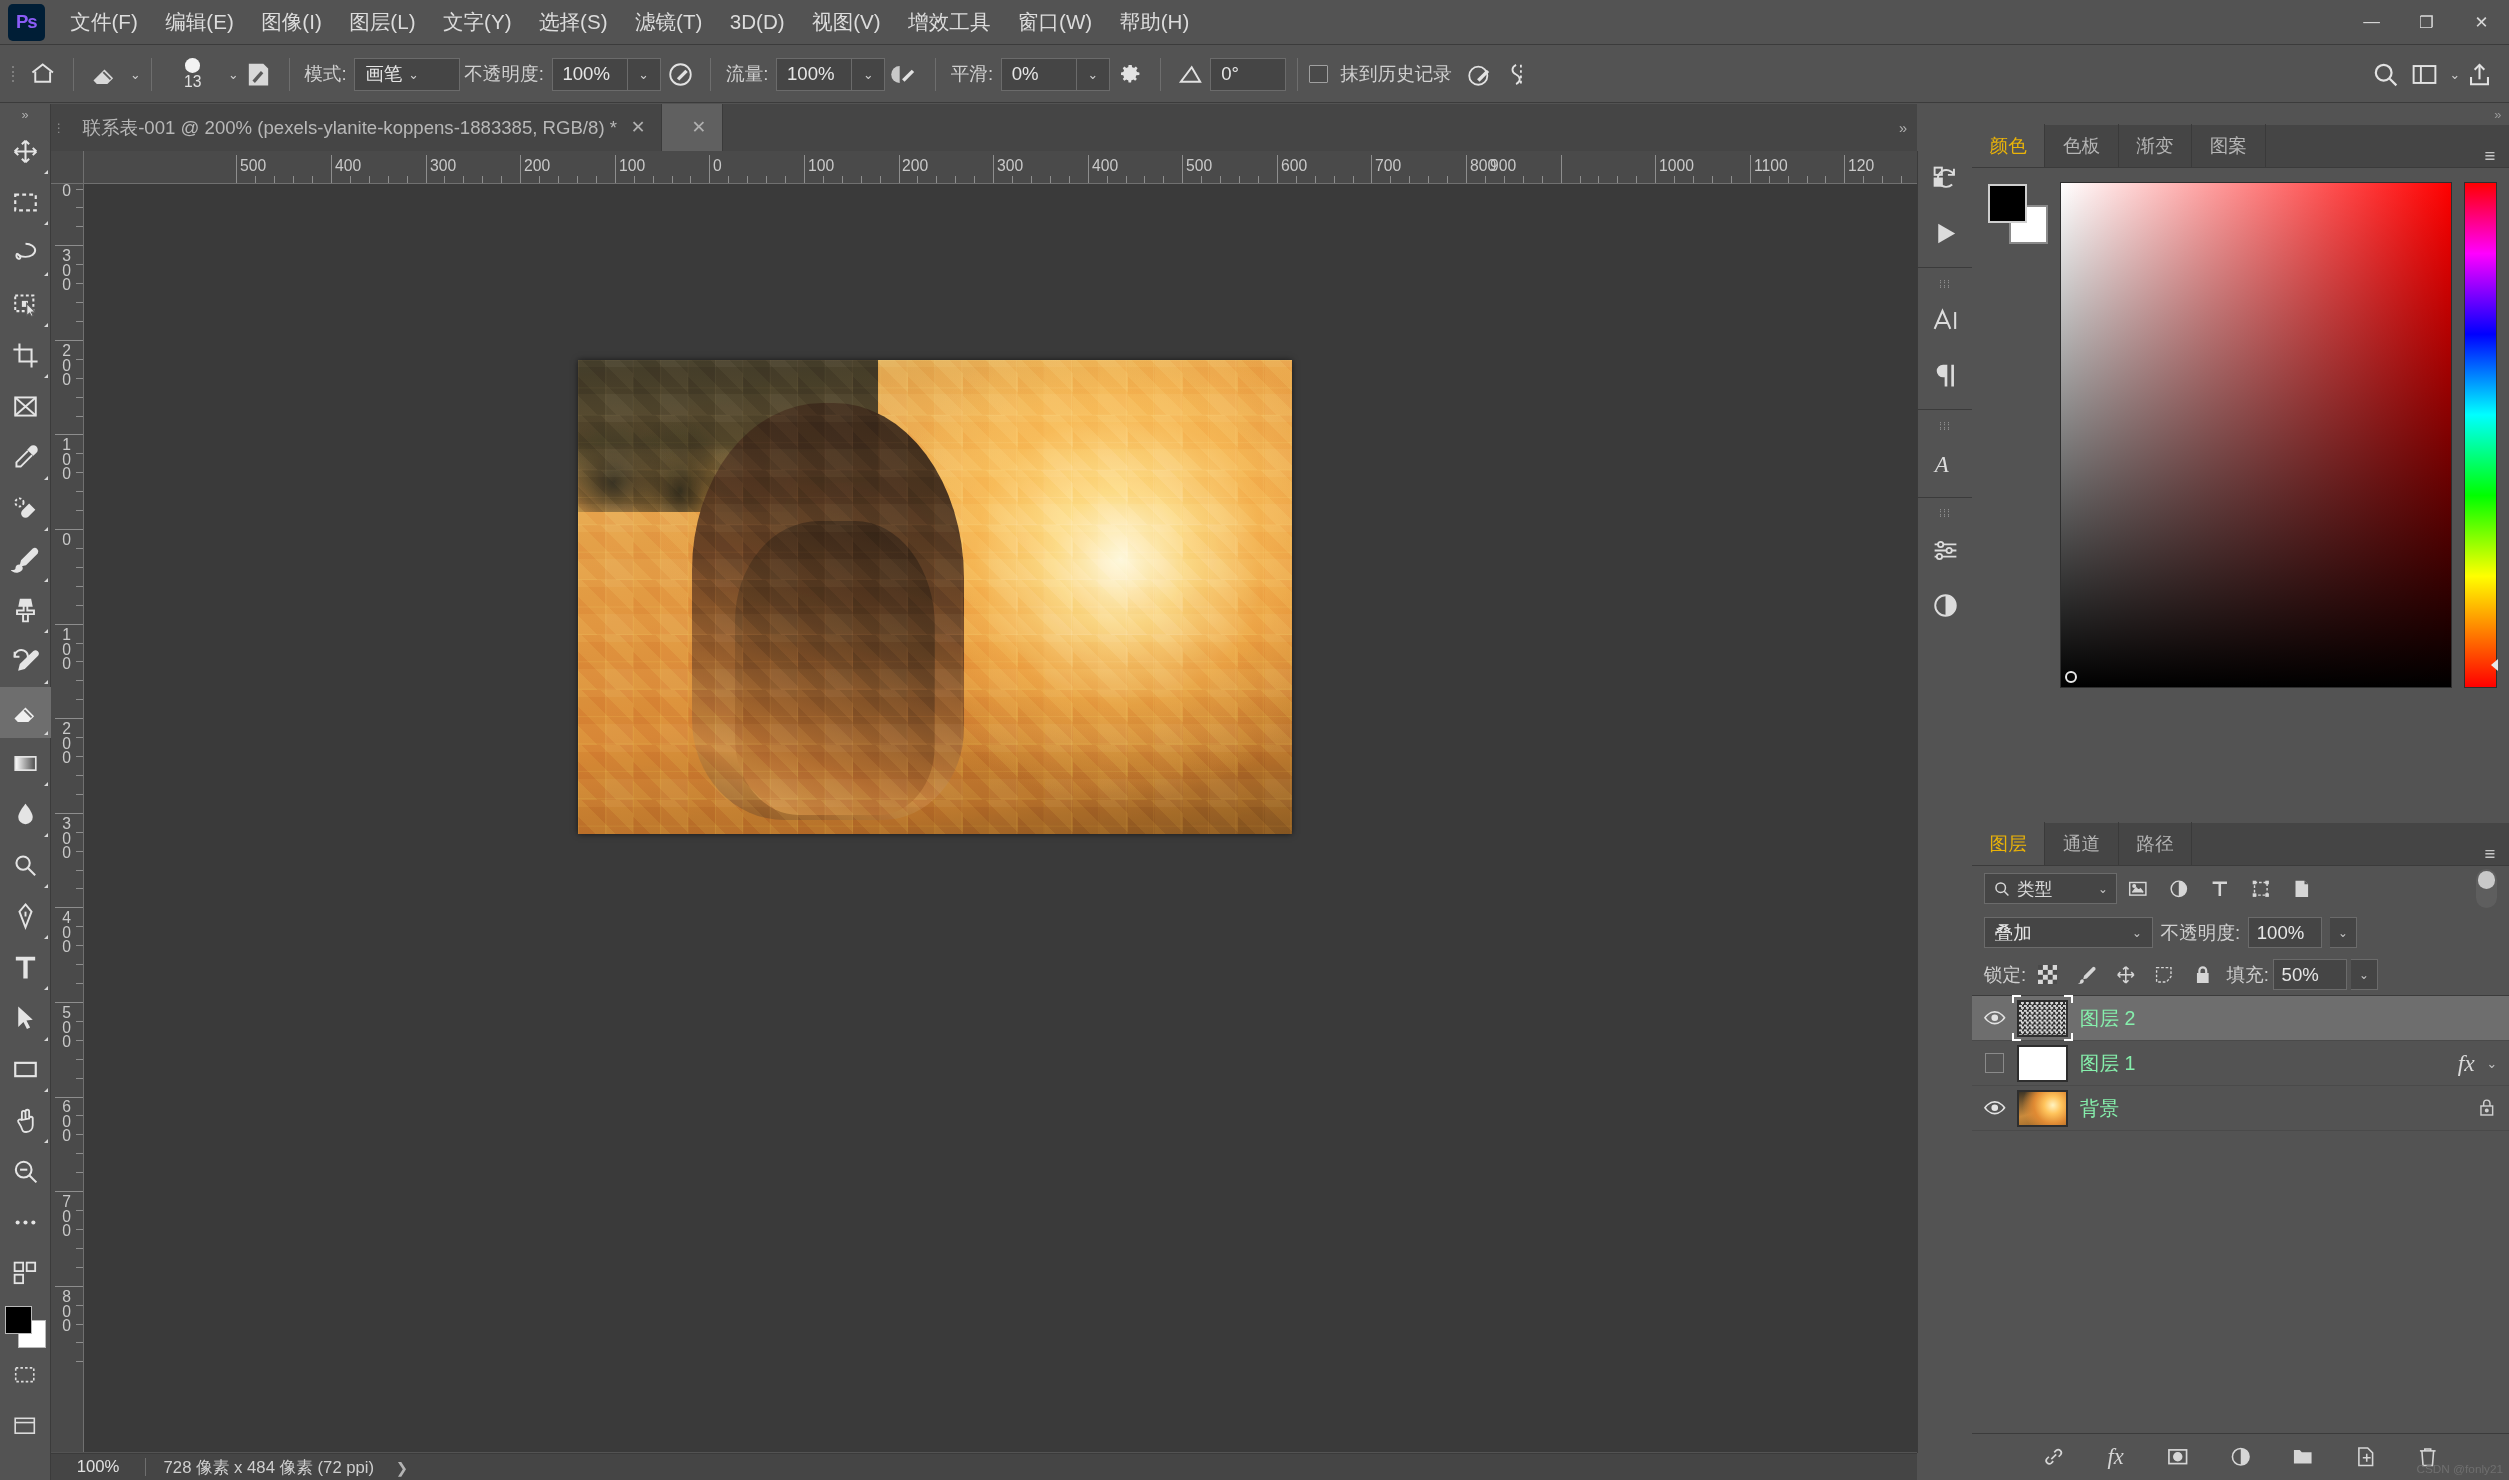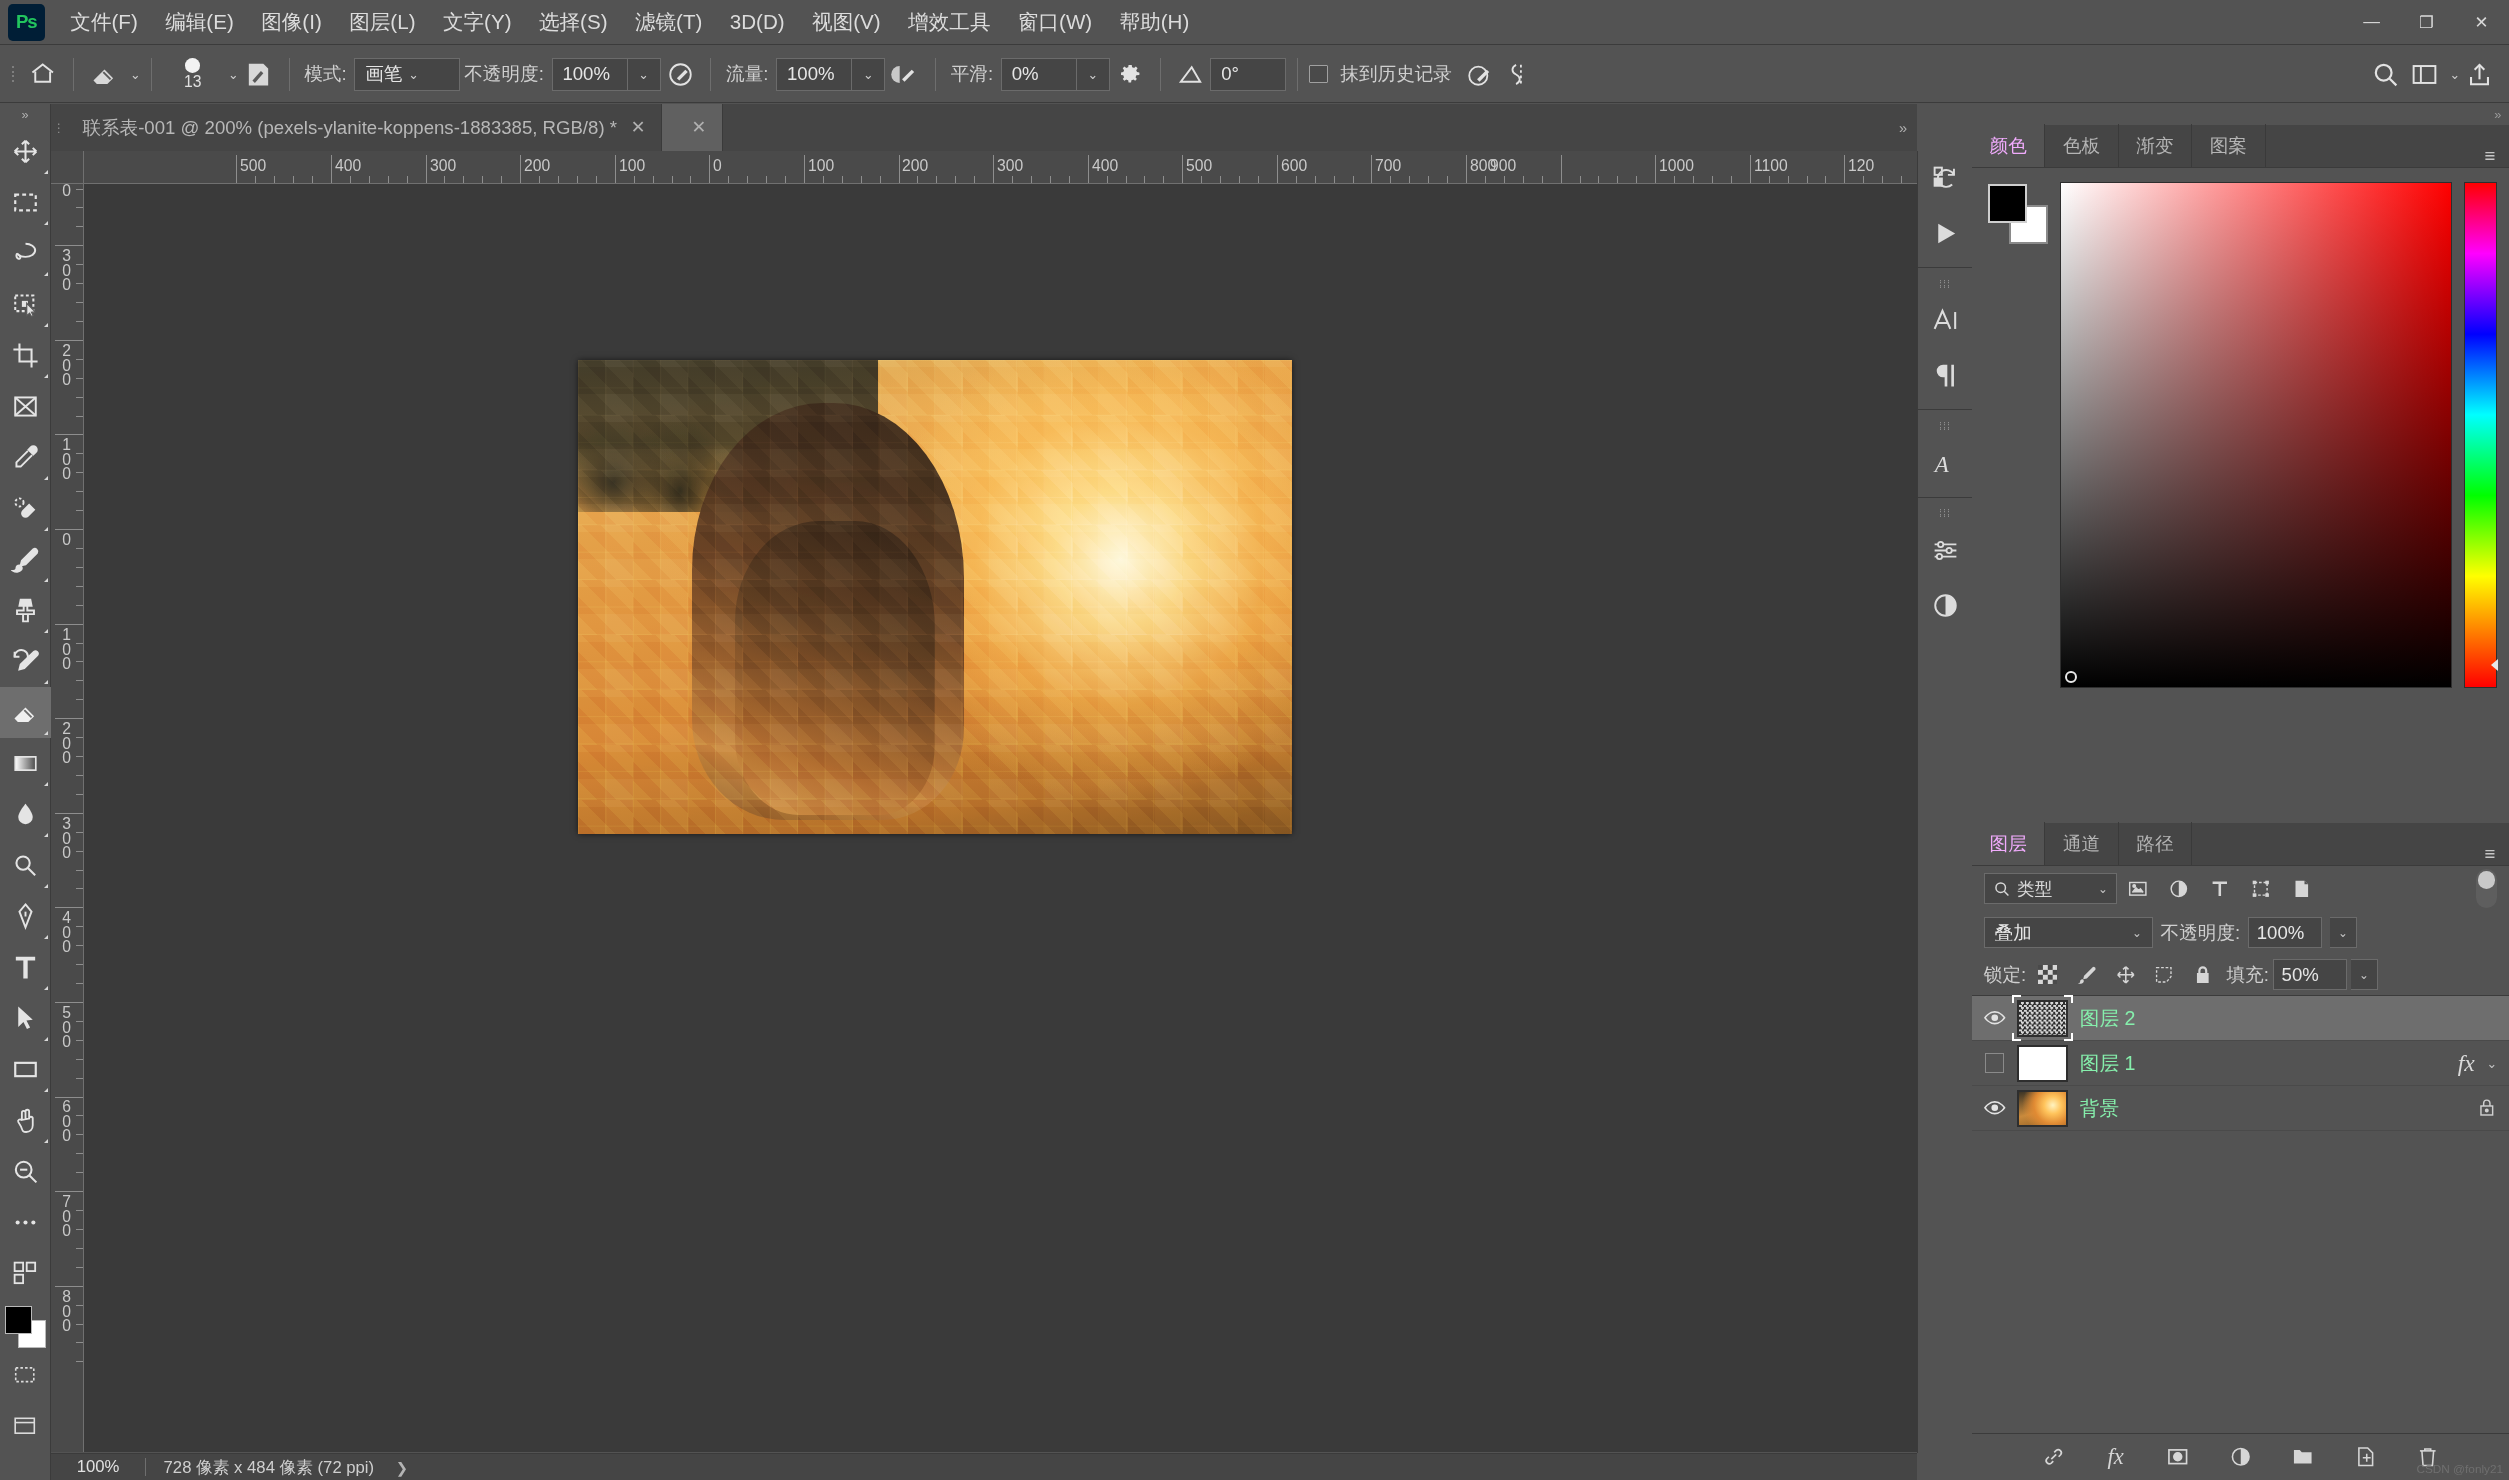--- a/index.html
+++ b/index.html
@@ -12,21 +12,21 @@
   .app { position:relative; width:2509px; height:1480px; }
 
   
   .menubar {
     position:absolute; left:0; top:0; width:2509px; height:45px;
     background:#535353; display:flex; align-items:center;
     border-bottom:1px solid #3b3b3b;
   }
   .ps-logo {
     width:37px; height:37px; margin-left:7.8px; margin-right:11.8px;
-    background:#001e36; border-radius:4.9px; color:#22c55e;
+    background:#001e36; border-radius:4.9px; color:#8b5cf6;
     font-size:18.6px; font-weight:bold; display:flex;
     align-items:center; justify-content:center; letter-spacing:-1px;
   }
   .menu-item {
     font-size:20.6px; color:#dcdcdc; padding:3.9px 13.7px; white-space:nowrap;
     line-height:1;
   }
   .win-btns { margin-left:auto; display:flex; align-items:center; height:45px; }
   .win-btn {
     width:55px; height:45px; display:flex; align-items:center; justify-content:center;
@@ -220,21 +220,21 @@
     justify-content:flex-end; padding-right:7.8px;
   }
   .panel-tabs {
     display:flex; align-items:flex-end; height:43px; background:#454545;
     border-bottom:1px solid #3b3b3b;
   }
   .ptab {
     height:43px; padding:0 17.6px; display:flex; align-items:center;
     font-size:18.6px; color:#b4b4b4; border-right:1px solid #3a3a3a; white-space:nowrap;
   }
-  .ptab.active { background:#535353; color:#f0abfc; }
+  .ptab.active { background:#535353; color:#eab308; }
   .ptab-menu { margin-left:auto; padding:0 13.7px; color:#c6c6c6; font-size:18.6px; }
 
   
   .color-panel { position:absolute; left:1972px; top:125px; width:537px; height:698px; background:#535353; }
   .color-body { position:relative; height:655px; padding:13.7px; }
   .cp-swatches { position:absolute; left:15.7px; top:15.7px; width:61px; height:61px; }
   .cp-fg { position:absolute; left:0; top:0; width:39px; height:39px; background:#000; border:2px solid #cfcfcf; }
   .cp-bg { position:absolute; left:21.6px; top:21.6px; width:39px; height:39px; background:#fff; border:2px solid #8a8a8a; }
   .cp-field {
     position:absolute; left:88px; top:13.7px; width:392px; height:506px;

